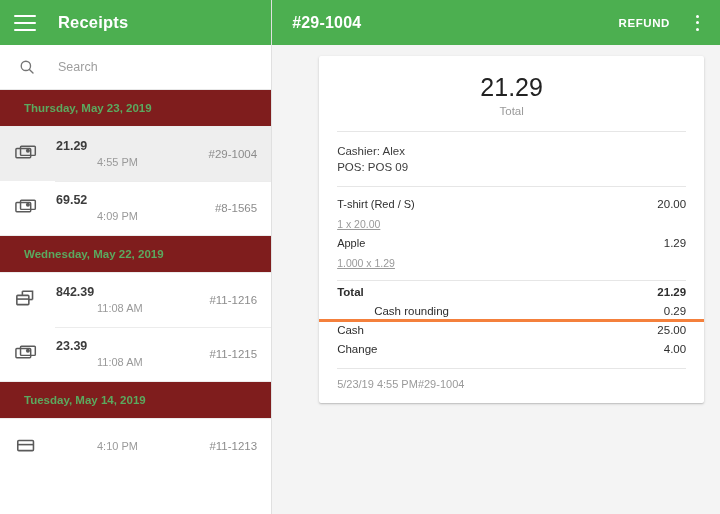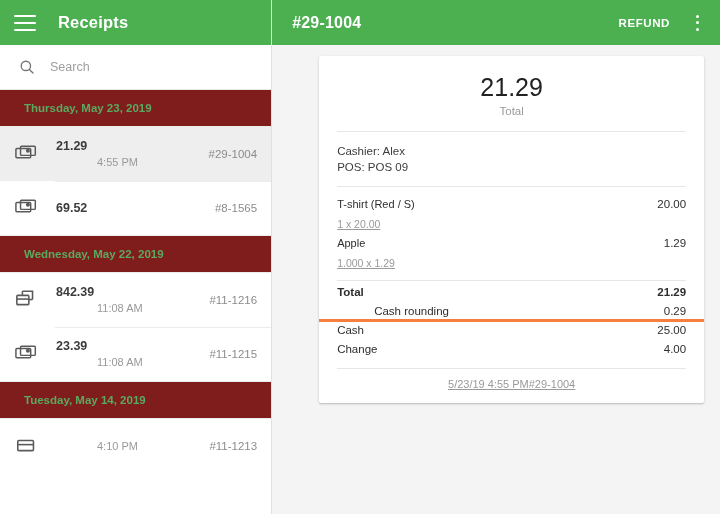--- a/index.html
+++ b/index.html
@@ -39,21 +39,21 @@
   .search-row {
     height: 45px; flex: 0 0 45px;
     display: flex; align-items: center;
     padding-left: 18px;
     border-bottom: 1px solid #e8e8e8;
     background: #fff;
   }
   .search-icon { width: 18px; height: 18px; flex: 0 0 18px; }
   .search-input {
     border: none; outline: none;
-    margin-left: 14px;
+    margin-left: 22px;
     font-family: "Liberation Sans", sans-serif;
     font-size: 12.5px; color: #4a4a4a;
     background: transparent; width: 160px;
   }
   .search-input::placeholder { color: #9e9e9e; }
 
   .list-scroll { flex: 1 1 auto; overflow: hidden; background: #fff; }
 
   .date-header {
     height: 37px; display: flex; align-items: center;
@@ -135,22 +135,22 @@
 
   .rc-total-row { display: flex; justify-content: space-between; align-items: baseline; padding: 0 18px; }
   .rc-total-row .k, .rc-total-row .v { font-size: 11.5px; color: #2e2e2e; line-height: 19px; }
   .rc-total-row.bold .k, .rc-total-row.bold .v { font-weight: bold; }
 
   .rc-payments { position: relative; padding-top: 2px; }
   .rc-highlight-line {
     position: absolute; left: 0; right: 0; height: 3px; background: #F4803C;
   }
   .rc-footer {
-    display: flex; justify-content: center;
-    padding: 9px 18px 13px; font-size: 11px; color: #9a9a9a; text-decoration: underline;
+    display: flex; justify-content: flex-start;
+    padding: 9px 18px 13px; font-size: 11px; color: #9a9a9a;
   }
 </style>
 </head>
 <body>
 
 <div class="app">
 
   <div class="left-panel">
 
     <div class="left-appbar">
@@ -192,20 +192,21 @@
       <div class="receipt-row">
         <div class="row-icon">
           <svg viewBox="0 0 26 26" width="24" height="24">
             <rect x="1" y="7" width="16" height="10" rx="1" fill="none" stroke="#5a5a5a" stroke-width="1.6"></rect>
             <rect x="6" y="4.5" width="16" height="10" rx="1" fill="none" stroke="#5a5a5a" stroke-width="1.6"></rect>
             <circle cx="14" cy="9.5" r="2.2" fill="#5a5a5a"></circle>
           </svg>
         </div>
         <div class="row-main">
           <div class="row-amount">69.52</div>
+          <div class="row-time">4:09 PM</div>
         </div>
         <div class="row-number">#8-1565</div>
       </div>
 
       <div class="group-gap"></div>
 
       <div class="date-header">Wednesday, May 22, 2019</div>
 
       <div class="receipt-row">
         <div class="row-icon">

